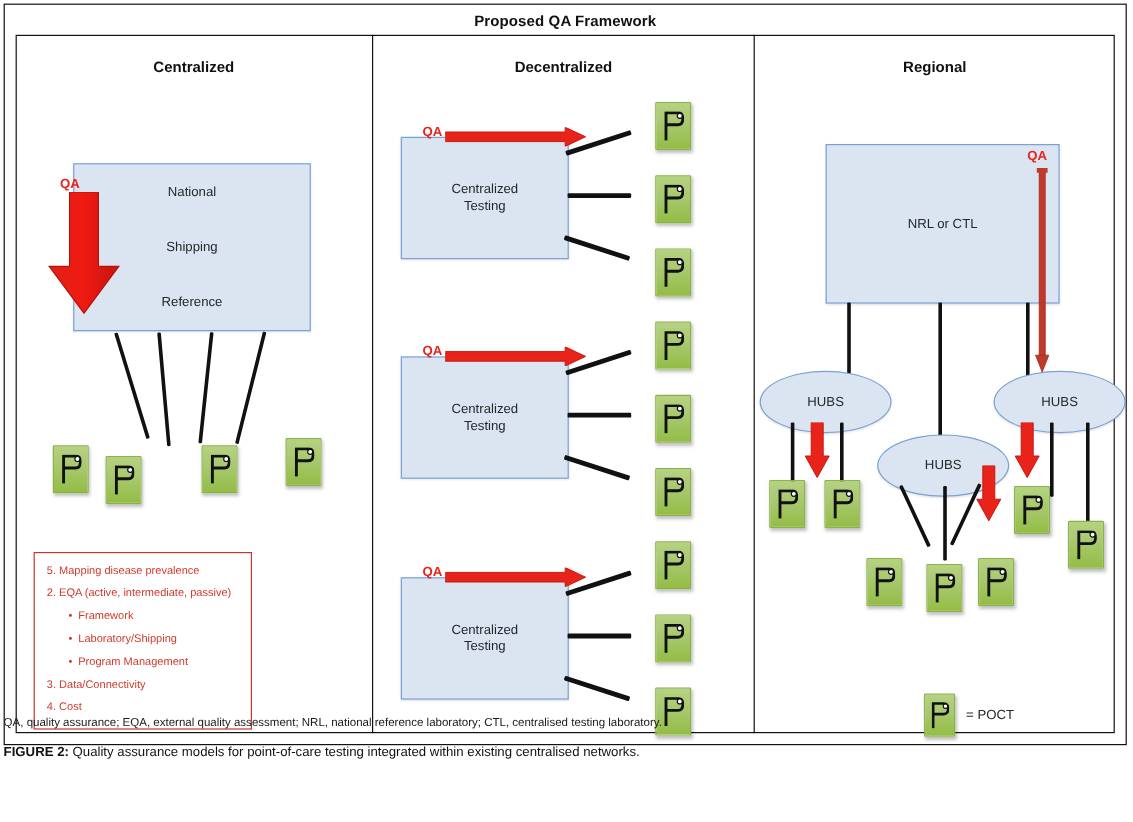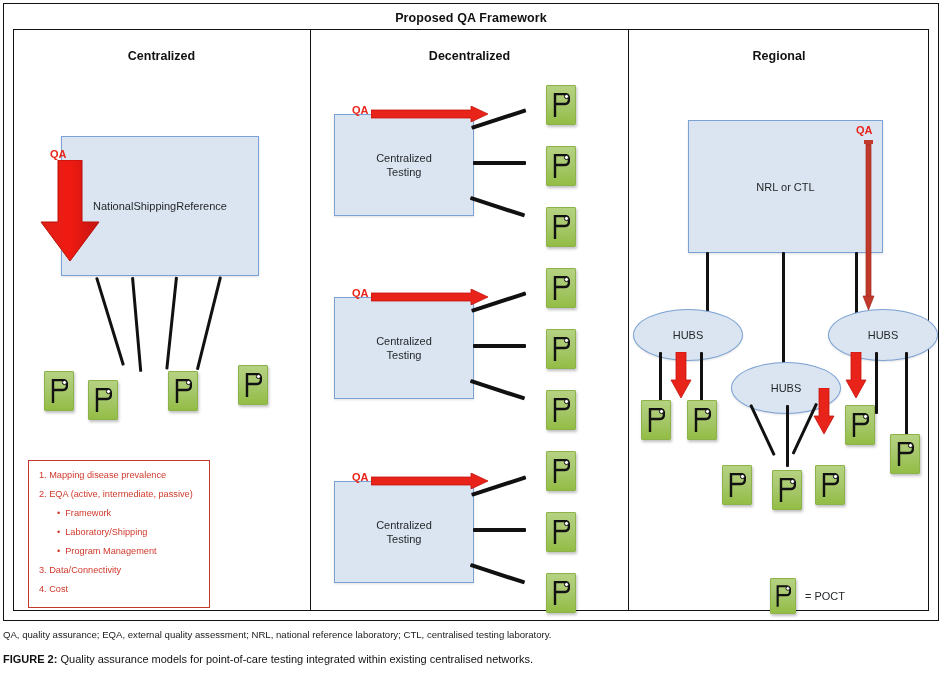--- a/index.html
+++ b/index.html
@@ -56,42 +56,42 @@
   .legend-box div{color:#d0392b;font-size:9.2px;line-height:10px;margin-bottom:9px;white-space:nowrap;}
   .legend-box div.sub{padding-left:18px;}
   .legend-box div.sub::before{content:"\2022";color:#d0392b;margin-right:5px;}
 
   
   .poct-key{position:absolute;left:770px;top:578px;display:flex;align-items:center;gap:9px;}
   .poct-key .keylabel{font-size:11px;color:#24282b;}
   .poct-key .poct{position:relative;width:26px;height:36px;}
 
   
-  .caption{position:absolute;left:3px;top:628px;width:936px;}
+  .caption{position:absolute;left:3px;top:596px;width:936px;}
   .caption .abbr{font-size:9.6px;color:#1a1a1a;line-height:14px;}
   .caption .figline{font-size:11px;color:#111;line-height:16px;margin-top:9px;}
   .caption .figline b{font-weight:bold;}
 </style>
 </head>
 <body>
 
 <div class="figure-wrap">
 
   <div class="outer-frame">
     <div class="fig-title">Proposed QA Framework</div>
   </div>
   <div class="inner-frame"></div>
   <div class="vdiv a"></div>
   <div class="vdiv b"></div>
 
   <div class="panel-head p1">Centralized</div>
   <div class="panel-head p3">Regional</div>
   <div class="panel-head p2">Decentralized</div>
 
-  <div class="bluebox" style="left:61px;top:136px;width:198px;height:140px;flex-direction:row;">
+  <div class="bluebox" style="left:61px;top:136px;width:198px;height:140px;flex-direction:column;gap:32px;">
     <span>National</span>
     <span>Shipping</span>
     <span>Reference</span>
   </div>
 
   <div class="qa-label" style="left:50px;top:148px;">QA</div>
 
   <svg class="arrow-down-thick" style="left:39px;top:160px;" width="62" height="105" viewBox="0 0 62 105">
     <defs>
       <linearGradient id="redg1" x1="0" y1="0" x2="1" y2="0">
@@ -127,21 +127,21 @@
     </svg>
   </div>
   <div class="poct" style="left:238px;top:365px;">
     <svg width="18" height="24" viewBox="0 0 18 24">
       <path d="M3 1 L3 23 M3 1 L13 1 Q17 1 17 6 Q17 11 13 11 L3 11" fill="none" stroke="#111" stroke-width="2.4" stroke-linecap="square"></path>
       <circle cx="14.5" cy="3.5" r="2.1" fill="#fff" stroke="#111" stroke-width="1"></circle>
     </svg>
   </div>
 
   <div class="legend-box">
-    <div>1. Mapping disease prevalence</div>
+    <div>5. Mapping disease prevalence</div>
     <div>2. EQA (active, intermediate, passive)</div>
     <div class="sub">Framework</div>
     <div class="sub">Laboratory/Shipping</div>
     <div class="sub">Program Management</div>
     <div>3. Data/Connectivity</div>
     <div>4. Cost</div>
   </div>
 
   <div class="bluebox" style="left:334px;top:114px;width:140px;height:102px;flex-direction:column;">
     <span>Centralized</span>

